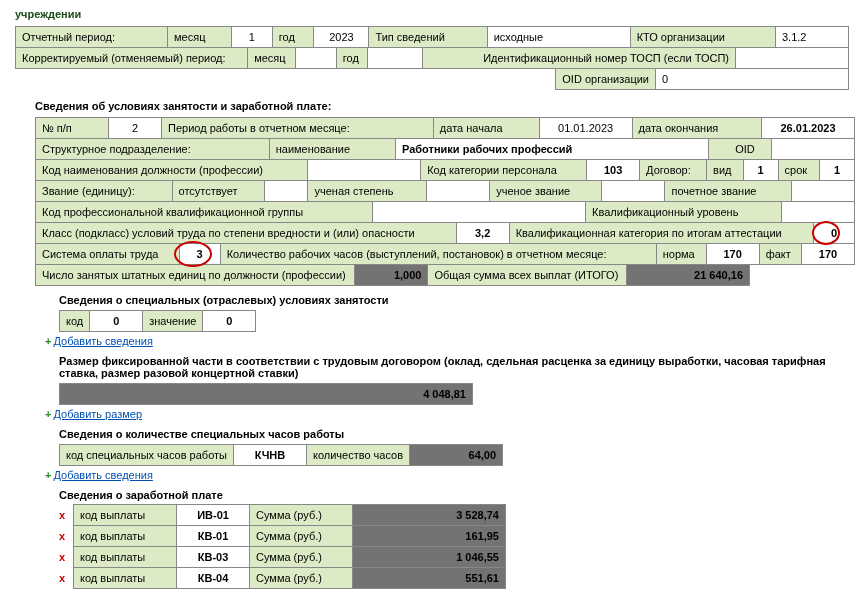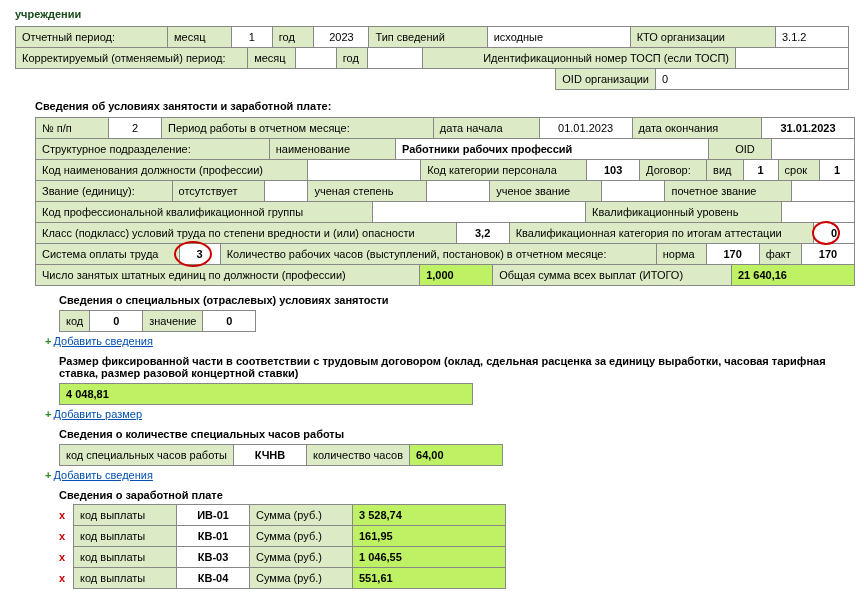--- a/index.html
+++ b/index.html
@@ -23,21 +23,21 @@
   td {
     border: 1px solid #888;
     padding: 2px 6px;
     vertical-align: middle;
     height: 16px;
     white-space: nowrap;
   }
   .lbl { background: #dcebc5; }
   .val { background: #fff; text-align: center; }
   .valL { background: #fff; text-align: left; }
-  .valR { background: #bef264; text-align: left; }
+  .valR { background: #737373; text-align: right; }
   .section-title {
     font-weight: bold;
     margin: 10px 0 5px 30px;
   }
   .sub-title {
     font-weight: bold;
     margin: 8px 0 4px 44px;
   }
   .sub-table-wrap {
     margin-left: 44px;
@@ -118,21 +118,21 @@
 <div style="margin-left:20px;" class="rel">
 <table style="width:820px;">
   <tbody>
         <tr>
     <td class="lbl" style="width:60px;">№ п/п</td>
     <td class="val" style="width:40px;">2</td>
     <td class="lbl">Период работы в отчетном месяце:</td>
     <td class="lbl">дата начала</td>
     <td class="val" style="width:80px;font-weight:normal;">01.01.2023</td>
     <td class="lbl">дата окончания</td>
-    <td class="val" style="width:80px;font-weight:bold;">31.01.2023</td>
+    <td class="val" style="width:80px;font-weight:bold;">26.01.2023</td>
   </tr>
 </tbody>
     </table>
 <table style="width:820px;" class="row3">
   <tbody>
         <tr>
     <td class="lbl">Структурное подразделение:</td>
     <td class="lbl">наименование</td>
     <td class="valL" style="width:300px;font-weight:bold;">Работники рабочих профессий</td>
     <td class="lbl" style="width:40px;text-align:center;padding-left:16px;">OID</td>
@@ -202,21 +202,21 @@
       <span class="circle" style="width:34px;height:22px;left:-6px;top:-3px;"></span>
     </td>
     <td class="lbl">Количество рабочих часов (выступлений, постановок) в отчетном месяце:</td>
     <td class="lbl">норма</td>
     <td class="val" style="width:40px;font-weight:bold;">170</td>
     <td class="lbl">факт</td>
     <td class="val" style="width:40px;font-weight:bold;">170</td>
   </tr>
 </tbody>
     </table>
-<table style="width:820px;padding-left:21px;" class="row3">
+<table style="width:715px;padding-left:21px;" class="row3">
   <tbody>
         <tr>
     <td class="lbl">Число занятых штатных единиц по должности (профессии)</td>
     <td class="valR" style="width:60px;font-weight:bold;">1,000</td>
     <td class="lbl">Общая сумма всех выплат (ИТОГО)</td>
     <td class="valR" style="width:110px;font-weight:bold;">21 640,16</td>
   </tr>
 </tbody>
     </table>
 </div>

